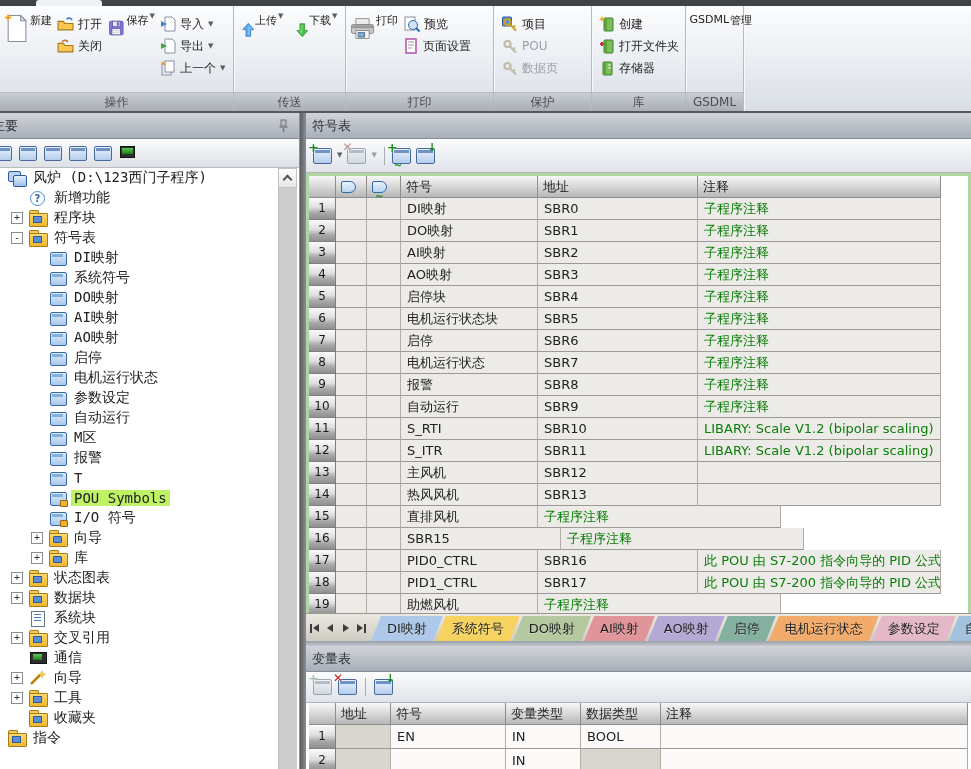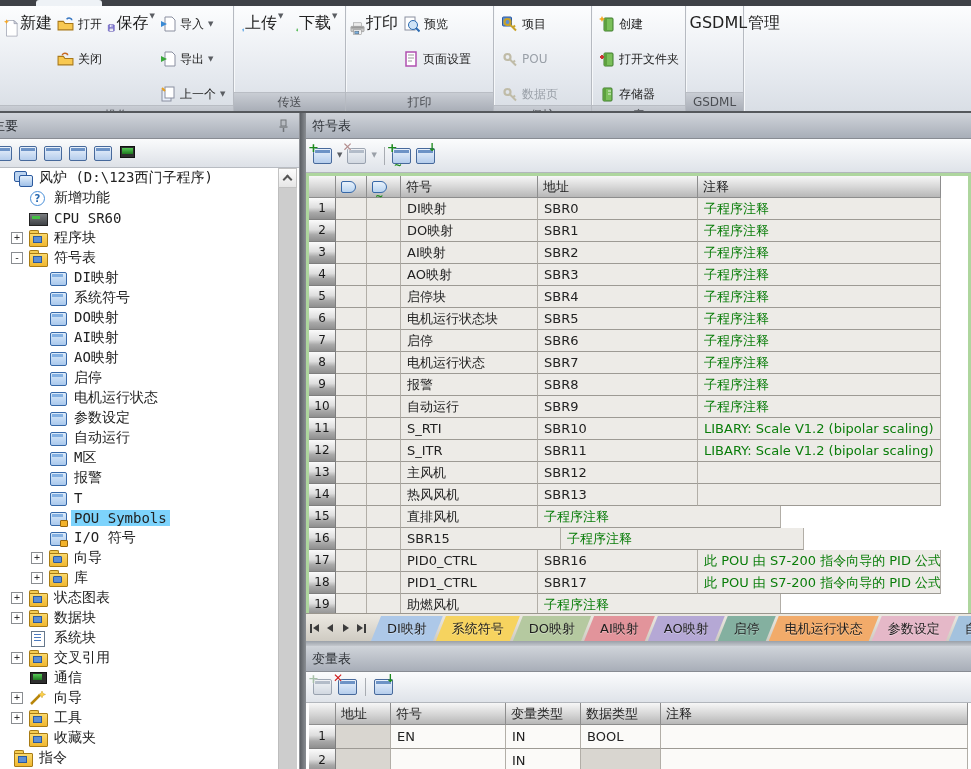--- a/index.html
+++ b/index.html
@@ -10,22 +10,22 @@
 #topstrip{left:0;top:0;width:971px;height:6px;background:#3f4247}
 #toptab{left:36px;top:0;width:66px;height:6px;background:#eef2f6;border-radius:3px 3px 0 0}
 
 #ribbon{left:0;top:6px;width:971px;height:105px;background:linear-gradient(#fcfdfe,#e4e8ee 70%,#d9dee5);display:flex}
 #ribbonedge{left:0;top:111px;width:971px;height:2px;background:#55585c}
 .rgroup{height:105px;display:flex;flex-direction:column;border-right:1px solid #b6bac1;box-shadow:1px 0 0 #f6f8fa}
 .rbody{flex:1;display:flex;align-items:flex-start;padding:3px 4px 0 4px;gap:2px}
 .rlabel{height:19px;line-height:19px;text-align:center;color:#4a4d52;font-size:12px;
   background:linear-gradient(#c9cdd4,#a9aeb7);border-top:1px solid #b9bdc4}
 .bb{display:flex;flex-direction:row;align-items:flex-start;width:48px;padding-top:4px;gap:1px;cursor:default}
-.bb .cap{font-size:16px;white-space:nowrap}
-.col{display:flex;flex-direction:column;gap:13px;padding-top:4px}
+.bb .cap{font-size:11px;white-space:nowrap}
+.col{display:flex;flex-direction:column;gap:0;padding-top:4px}
 .sb{display:flex;align-items:center;gap:4px;height:22px;padding:0 3px;white-space:nowrap}
 .dda{font-size:7px;color:#5a5d62;line-height:7px}
 .dis{color:#9aa0a8}
 .ric{display:block}
 
 #sidebar{left:0;top:113px;width:300px;height:656px;background:#fff;border-right:1px solid #8c8f94}
 .ptitle{height:26px;background:linear-gradient(#d0d4da,#a8aeb8);border-bottom:1px solid #888c93;
   line-height:26px;padding-left:6px;color:#2e3237;font-size:13px;position:relative;overflow:hidden}
 #sbtitle span.t{margin-left:-14px;display:inline-block}
 .pin{position:absolute;right:10px;top:6px}
@@ -34,22 +34,22 @@
 .navic{width:18px;height:15px;border:1px solid #47699b;border-radius:2px;background:linear-gradient(#eaf2fc,#b5cdec);position:relative;flex:none}
 .navic::before{content:"";position:absolute;left:1px;right:1px;top:1px;height:3px;background:#6d93c6}
 .navic.cut{margin-left:-6px}
 .navic.mon{border:none;background:none}
 .navic.mon::before{left:1px;right:2px;top:0;height:10px;background:#2e2e2e;border:1px solid #111}
 .navic.mon::after{content:"";position:absolute;left:3px;top:2px;width:11px;height:6px;background:linear-gradient(#57c957,#1f7a1f)}
 #tree{left:0;top:55px;width:278px;height:601px;overflow:hidden;font-size:14px;
   font-family:"DejaVu Sans Mono","Liberation Mono",monospace}
 .titem{display:flex;align-items:center;height:20px;white-space:nowrap;cursor:default}
 .titem .lbl{padding:0 3px}
-.titem.sel .lbl{background:#7dd3fc}
-.lv0{padding-left:14px}.lv1{padding-left:11px}.lv2{padding-left:31px}
+.titem.sel .lbl{background:#bef264}
+.lv0{padding-left:8px}.lv1{padding-left:11px}.lv2{padding-left:31px}
 .exp{flex:none;width:12px;height:12px;border:1px solid #8a8d91;background:#fff;margin-right:6px;
   font:10px/10px "DejaVu Sans Mono",monospace;text-align:center;color:#333}
 .exp.plus::before{content:"+"}
 .exp.minus::before{content:"-"}
 .spc{flex:none;width:18px}
 .tico{flex:none;margin-right:5px;position:relative;width:17px;height:14px}
 .ic-tbl::before{content:"";position:absolute;left:1px;top:1px;width:15px;height:12px;border:1px solid #3668a8;border-radius:2px;background:linear-gradient(#dcebfb,#a9c8ec)}
 .ic-tbl::after{content:"";position:absolute;left:3px;top:3px;width:11px;height:3px;background:#84b0e2}
 .lock i{position:absolute;right:-2px;bottom:-2px;width:8px;height:7px;background:#f2b32c;border:1px solid #96660e;border-radius:1px;z-index:2}
 .ic-fold::before{content:"";position:absolute;top:-1px;left:0;width:8px;height:4px;background:#f6cd52;border:1px solid #a87b14;border-bottom:none;border-radius:2px 2px 0 0}
@@ -355,25 +355,20 @@
     <div class="titem lv0">
         <span class="tico ic-proj"></span>
         <span class="lbl">风炉 (D:\123西门子程序)</span>
       </div>
     <div class="titem lv1">
         <span class="spc"></span>
         <span class="tico ic-q"></span>
         <span class="lbl">新增功能</span>
       </div>
     <div class="titem lv1">
-        <span class="spc"></span>
-        <span class="tico ic-cpu"></span>
-        <span class="lbl">CPU SR60</span>
-      </div>
-    <div class="titem lv1">
         <span class="exp plus"></span>
         <span class="tico ic-fold">
           <i></i>
         </span>
         <span class="lbl">程序块</span>
       </div>
     <div class="titem lv1">
         <span class="exp minus"></span>
         <span class="tico ic-fold">
           <i></i>

